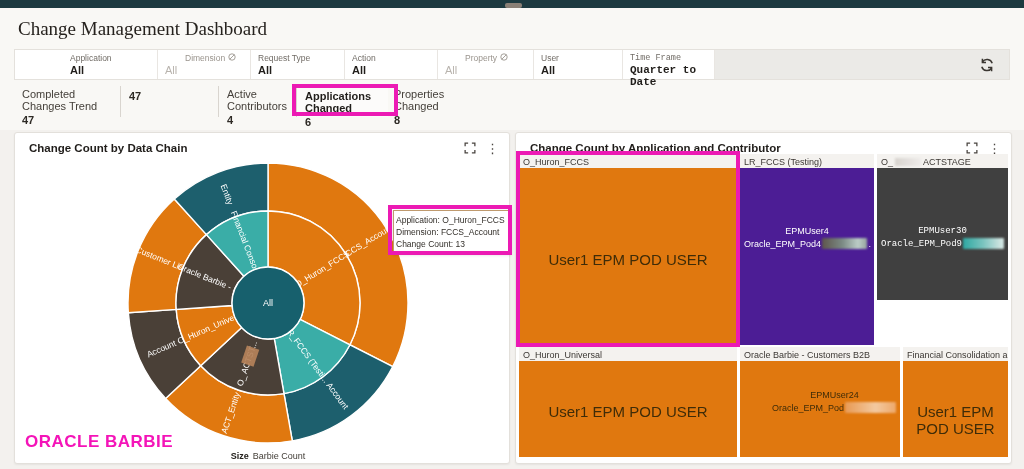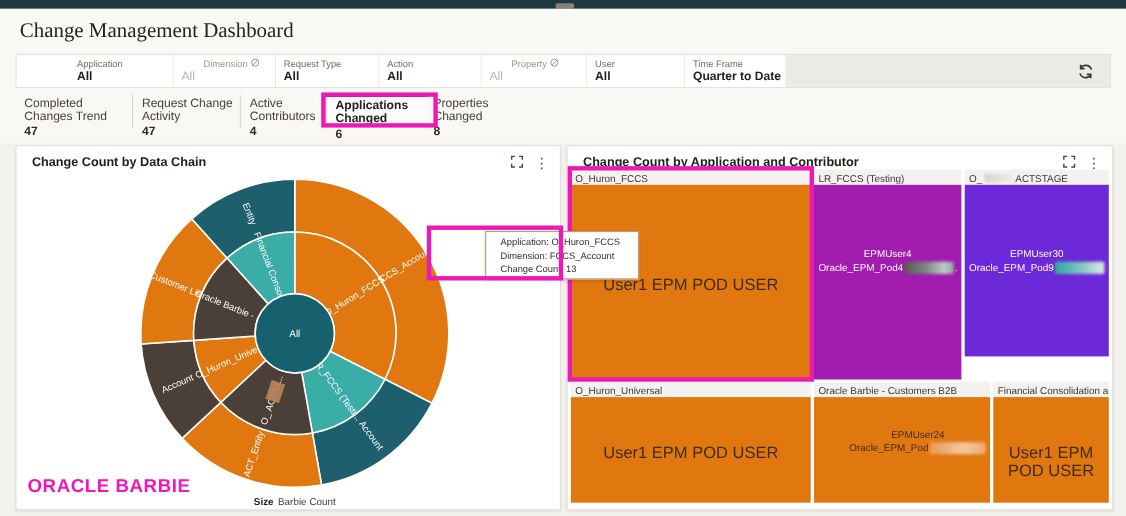--- a/index.html
+++ b/index.html
@@ -39,29 +39,29 @@
   .sb-legend b{color:#24211d;margin-right:4px;}
   
   .treemap{position:absolute;left:3px;top:21px;width:489px;height:306px;}
   .tm-tile{position:absolute;box-sizing:border-box;}
   .tm-head{height:13px;background:#f4f2ef;font-size:9px;color:#3b3733;padding:1px 4px 0 4px;
            white-space:nowrap;overflow:hidden;display:flex;align-items:center;}
   .tm-body{position:relative;width:100%;}
   .tm-center{position:absolute;left:0;width:100%;text-align:center;font-size:15px;}
   .tm-pair{position:absolute;left:0;right:0;}
   .tm-l1{text-align:center;font-size:9px;margin-bottom:2px;}
-  .tm-l2{display:flex;font-size:9px;padding:0 3px 0 4px;}
+  .tm-l2{display:flex;align-items:center;font-size:9px;padding:0 3px 0 4px;}
   .blurbox{height:11px;flex:1;margin:0 1px;filter:blur(1.3px);border-radius:1px;}
   .blur-chip{display:inline-block;width:26px;height:8px;margin:0 2px;filter:blur(1.2px);
              background:linear-gradient(90deg,#d8d4cf,#efecea);}
   
   .anno{position:absolute;border:4px solid #ec1ab4;box-sizing:border-box;pointer-events:none;}
   .tooltip{position:absolute;left:393px;top:210px;width:112px;background:#fff;
-           border:1px solid #bf9a6e;padding:3px 13px;font-size:8.5px;line-height:12px;
-           color:#332f2a;z-index:55;box-shadow:0 1px 3px rgba(0,0,0,.15);margin-left:48px;}
+           border:1px solid #bf9a6e;padding:3px 2px;font-size:8.5px;line-height:12px;
+           color:#332f2a;z-index:55;box-shadow:0 1px 3px rgba(0,0,0,.15);}
   .watermark{position:absolute;left:16px;top:428px;background:#fff;padding:4px 9px;z-index:45;}
   .watermark span{font-size:17px;font-weight:bold;color:#f414b8;letter-spacing:.5px;}
   svg text{font-family:"Liberation Sans",sans-serif;}
 </style>
 </head>
 <body>
 
 <div class="topbar">
   <div class="drag-handle"></div>
 </div>
@@ -108,21 +108,21 @@
           </svg></span>
       </div>
       <div class="f-value dis">All</div>
     </div>
     <div class="filter-tile" style="width: 89px;">
       <div class="f-label">
         <span>User</span>
       </div>
       <div class="f-value">All</div>
     </div>
-    <div class="filter-tile" style="width: 92px;">
+    <div class="filter-tile" style="width: 92px; font-family: Liberation Mono, monospace;">
       <div class="f-label">
         <span>Time Frame</span>
       </div>
       <div class="f-value">Quarter to Date</div>
     </div>
     <div class="f-gray">
     <span class="refresh-btn">
       <svg viewBox="0 0 16 16" width="16" height="16">
         <path d="M13.2 6.3 A5.4 5.4 0 0 0 3.4 5.0" fill="none" stroke="#3a3631" stroke-width="1.5"></path>
         <path d="M3.4 1.8 L3.4 5.4 L7.0 5.4" fill="none" stroke="#3a3631" stroke-width="1.5"></path>
@@ -132,21 +132,20 @@
     </span>
   </div>
 </div>
 
 <div class="metrics">
     <div class="metric-tile" style="width: 106px;">
       <div class="m-label">Completed Changes Trend</div>
       <div class="m-value">47</div>
     </div>
     <div class="metric-tile div" style="width: 98px;">
-      <div class="m-label">Request Change Activity</div>
       <div class="m-value">47</div>
     </div>
     <div class="metric-tile div" style="width: 78px;">
       <div class="m-label">Active Contributors</div>
       <div class="m-value">4</div>
     </div>
     <div class="metric-tile div sel" style="width: 92px;">
       <div class="m-label">Applications Changed</div>
       <div class="m-value">6</div>
     </div>
@@ -217,38 +216,38 @@
         </div>
         <div class="tm-body" style="height: 177px; background: rgb(224, 120, 15);">
           <div class="tm-center" style="top: calc(50% - 6px); color: rgb(63, 44, 8);">User1 EPM POD USER</div>
         </div>
       </div>
       <div class="anno" style="left: -3px; top: -3px; width: 224px; height: 196px; z-index: 40;"></div>
       <div class="tm-tile" style="left: 221px; top: 0px; width: 134px; height: 190px;">
         <div class="tm-head">
           <span>LR_FCCS (Testing)</span>
         </div>
-        <div class="tm-body" style="height: 177px; background: #a21caf;">
+        <div class="tm-body" style="height: 177px; background: #4c1d95;">
           <div class="tm-pair" style="top: 58px;">
             <div class="tm-l1" style="color: rgb(255, 255, 255);">EPMUser4</div>
             <div class="tm-l2" style="color: rgb(255, 255, 255);">
               <span>Oracle_EPM_Pod4</span>
               <div class="blurbox" style="background: linear-gradient(90deg, rgb(94, 85, 76) 0%, rgb(123, 138, 132) 45%, rgb(188, 205, 199) 80%, rgb(150, 164, 158) 100%);"></div>
               <span>.</span>
             </div>
           </div>
         </div>
       </div>
       <div class="tm-tile" style="left: 358px; top: 0px; width: 131px; height: 190px;">
         <div class="tm-head">
           <span>O_</span>
           <span class="blur-chip"></span>
           <span>ACTSTAGE</span>
         </div>
-        <div class="tm-body" style="height: 156px; background: #6d28d9;">
+        <div class="tm-body" style="height: 132px; background: #404040; font-family: Liberation Mono, monospace;">
           <div class="tm-pair" style="top: 58px;">
             <div class="tm-l1" style="color: rgb(255, 255, 255);">EPMUser30</div>
             <div class="tm-l2" style="color: rgb(255, 255, 255);">
               <span>Oracle_EPM_Pod9</span>
               <div class="blurbox" style="background: linear-gradient(90deg, rgb(46, 168, 162) 0%, rgb(124, 196, 191) 50%, rgb(207, 228, 225) 92%);"></div>
             </div>
           </div>
         </div>
       </div>
       <div class="tm-tile" style="left: 0px; top: 193px; width: 218px; height: 109px;">

